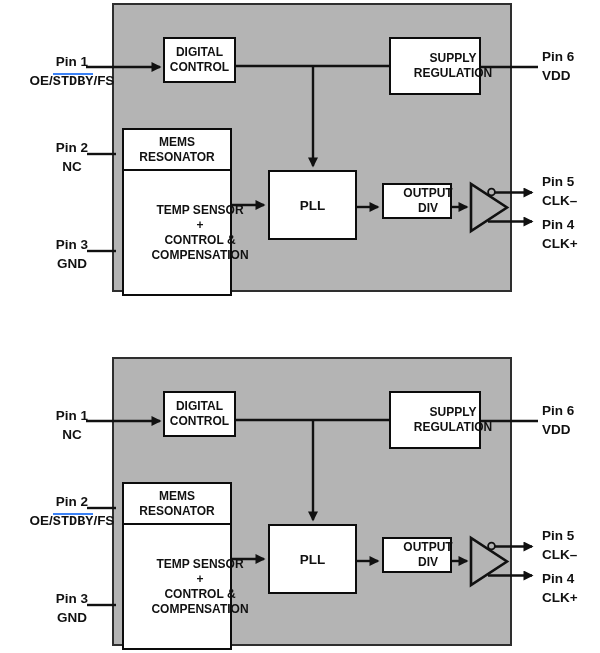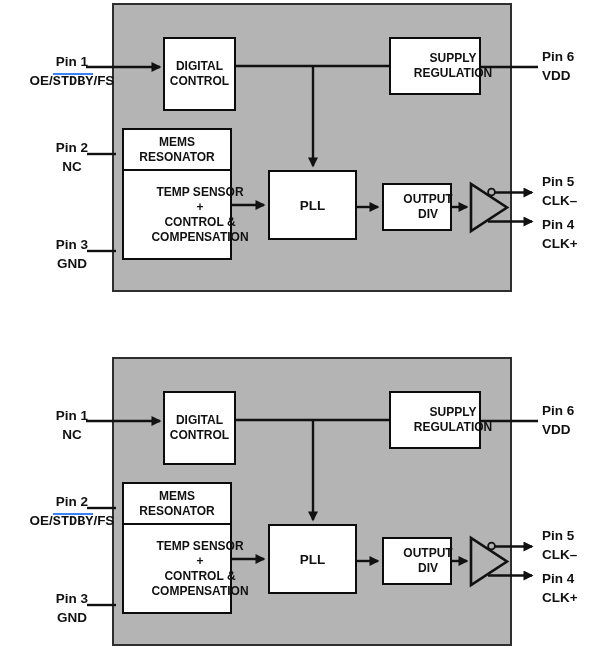--- a/index.html
+++ b/index.html
@@ -6,28 +6,28 @@
   .canvas{position:relative;width:600px;height:653px;background:#ffffff;overflow:hidden;
           font-family:"Liberation Sans",sans-serif;color:#111111;}
   .diagram{position:absolute;left:0;width:600px;height:300px;}
   .chip{position:absolute;left:112px;top:3px;width:400px;height:289px;
         background:#b4b4b4;border:2.5px solid #2e2e2e;box-sizing:border-box;}
   .wires{position:absolute;left:0;top:0;width:600px;height:300px;}
   .block{position:absolute;box-sizing:border-box;background:#ffffff;border:2.5px solid #0c0c0c;
          display:flex;align-items:center;justify-content:center;text-align:center;
          font-weight:bold;font-size:12px;line-height:15px;}
   .block-label{white-space:pre-line;}
-  .blk-dc{left:163px;top:37px;width:73px;height:74px;}
+  .blk-dc{left:163px;top:37px;width:73px;height:46px;}
   .blk-sr{left:389px;top:37px;width:92px;height:58px;padding-left:36px;}
-  .blk-mems{left:122px;top:128px;width:110px;height:132px;flex-direction:column;
+  .blk-mems{left:122px;top:128px;width:110px;height:168px;flex-direction:column;
             align-items:stretch;justify-content:flex-start;padding:0;}
   .mems-top{height:39px;border-bottom:2.5px solid #0c0c0c;display:flex;align-items:center;justify-content:center;}
   .mems-bottom{flex:1;display:flex;align-items:center;justify-content:center;padding-left:46px;}
   .blk-pll{left:268px;top:170px;width:89px;height:70px;font-size:13.5px;}
-  .blk-od{left:382px;top:183px;width:70px;height:48px;padding-left:22px;}
+  .blk-od{left:382px;top:183px;width:70px;height:36px;padding-left:22px;}
   .pin-label{position:absolute;font-weight:bold;font-size:13.5px;line-height:19px;color:#111111;}
   .pin-left{left:1px;width:104px;text-align:center;padding-left:19px;}
   .pin-right{left:542px;width:58px;text-align:left;}
   .pl-1{top:52px;} .pl-2{top:138px;} .pl-3{top:235px;}
   .pr-6{top:47px;} .pr-5{top:172px;} .pr-4{top:215px;}
   .ovl{display:inline-block;border-top:2px solid #3b82f6;line-height:1.05;font-family:Liberation Mono, monospace;}
 </style>
 </head>
 <body>
 

